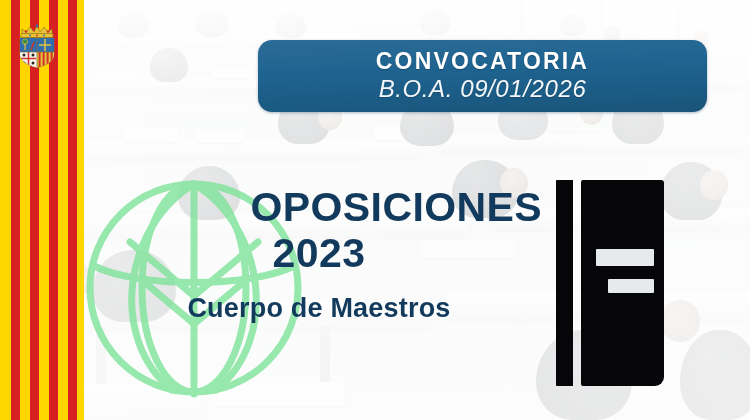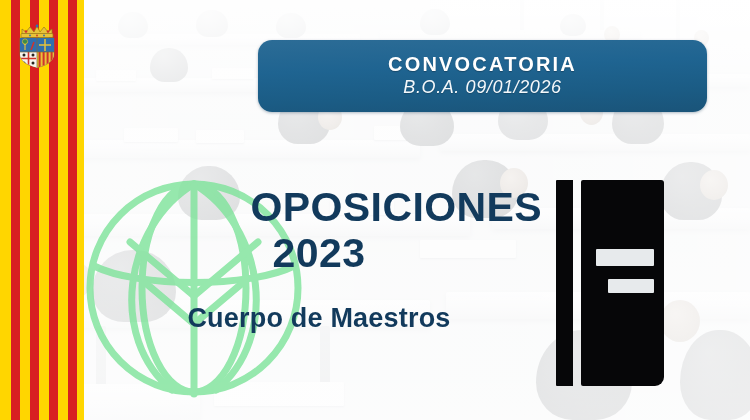--- a/index.html
+++ b/index.html
@@ -175,29 +175,29 @@
     box-shadow:0 1px 3px rgba(25,60,90,0.35);
     z-index:5;
     display:flex;
     flex-direction:column;
     align-items:center;
     justify-content:center;
   }
   .banner-l1{
     color:#ffffff;
     font-weight:bold;
-    font-size:20px;
+    font-size:23px;
     letter-spacing:2.2px;
     line-height:1.05;
     text-shadow:0 1px 1px rgba(0,0,0,0.25);
   }
   .banner-l2{
     color:#f4f8fb;
     font-style:italic;
-    font-size:18px;
+    font-size:24px;
     letter-spacing:0.6px;
     line-height:1.15;
     margin-top:2px;
     text-shadow:0 1px 1px rgba(0,0,0,0.20);
   }
 
   
   .headline{
     position:absolute;
     left:96px; top:186px;
@@ -216,21 +216,21 @@
   .hl2{
     font-weight:bold;
     font-size:41px;
     letter-spacing:0.4px;
     line-height:1.18;
   }
   .hl3{
     font-weight:bold;
     font-size:27px;
     letter-spacing:0.2px;
-    margin-top:26px;
+    margin-top:16px;
     line-height:1.1;
   }
 
   
   .book{
     position:absolute;
     left:556px; top:180px;
     width:108px; height:206px;
     z-index:5;
   }

